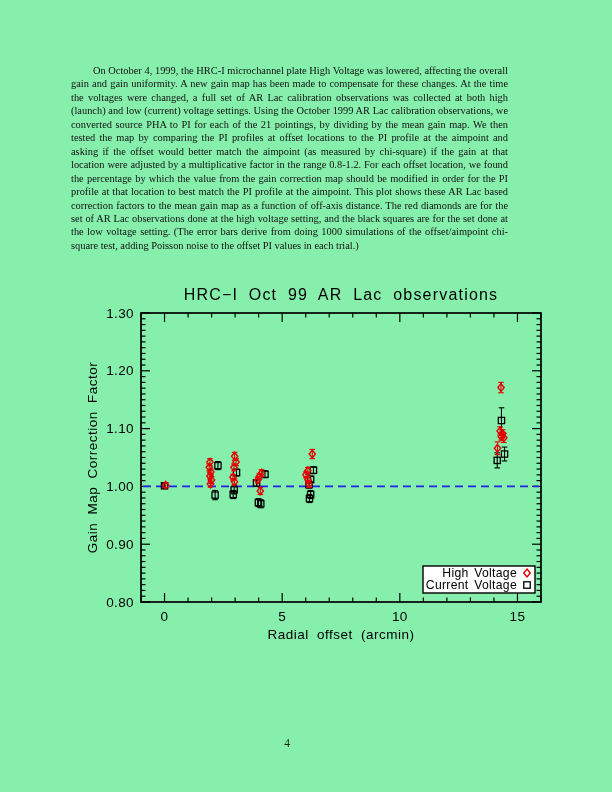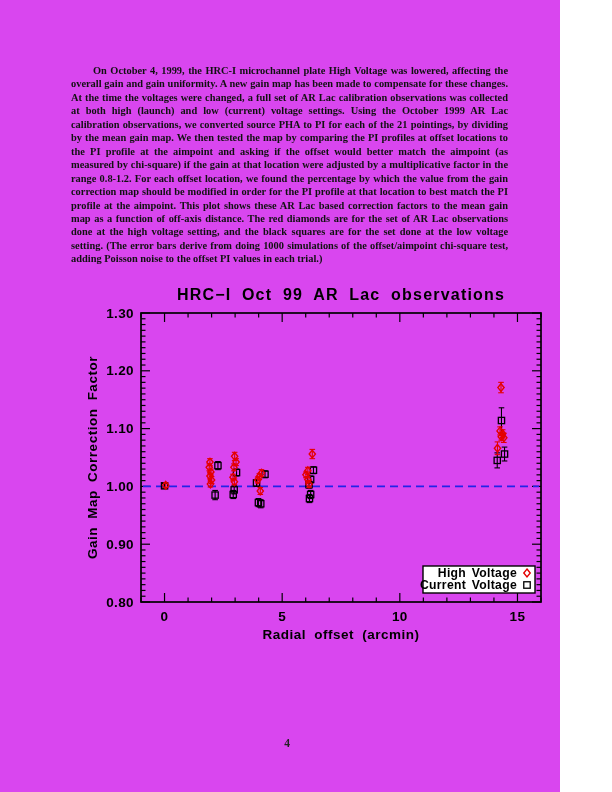--- a/index.html
+++ b/index.html
@@ -1,22 +1,21 @@
 <!DOCTYPE html>
 <html><head>
 <meta charset="utf-8">
 <style>
   html,body{margin:0;padding:0;background:#ffffff;}
   .page{
     position:relative;
-    width:560px;height:792px;
-    background:#d946ef;
+    width:612px;height:792px;
+    background:#86efac;
     overflow:hidden;
     font-family:"Liberation Serif", serif;
-    font-weight:bold;
   }
   .body-text{
     position:absolute;
     left:71px;top:64px;width:437px;
     font-size:10.4px;line-height:13.45px;
     color:#111;
     text-align:justify;
     text-indent:22px;
     margin:0;
   }

